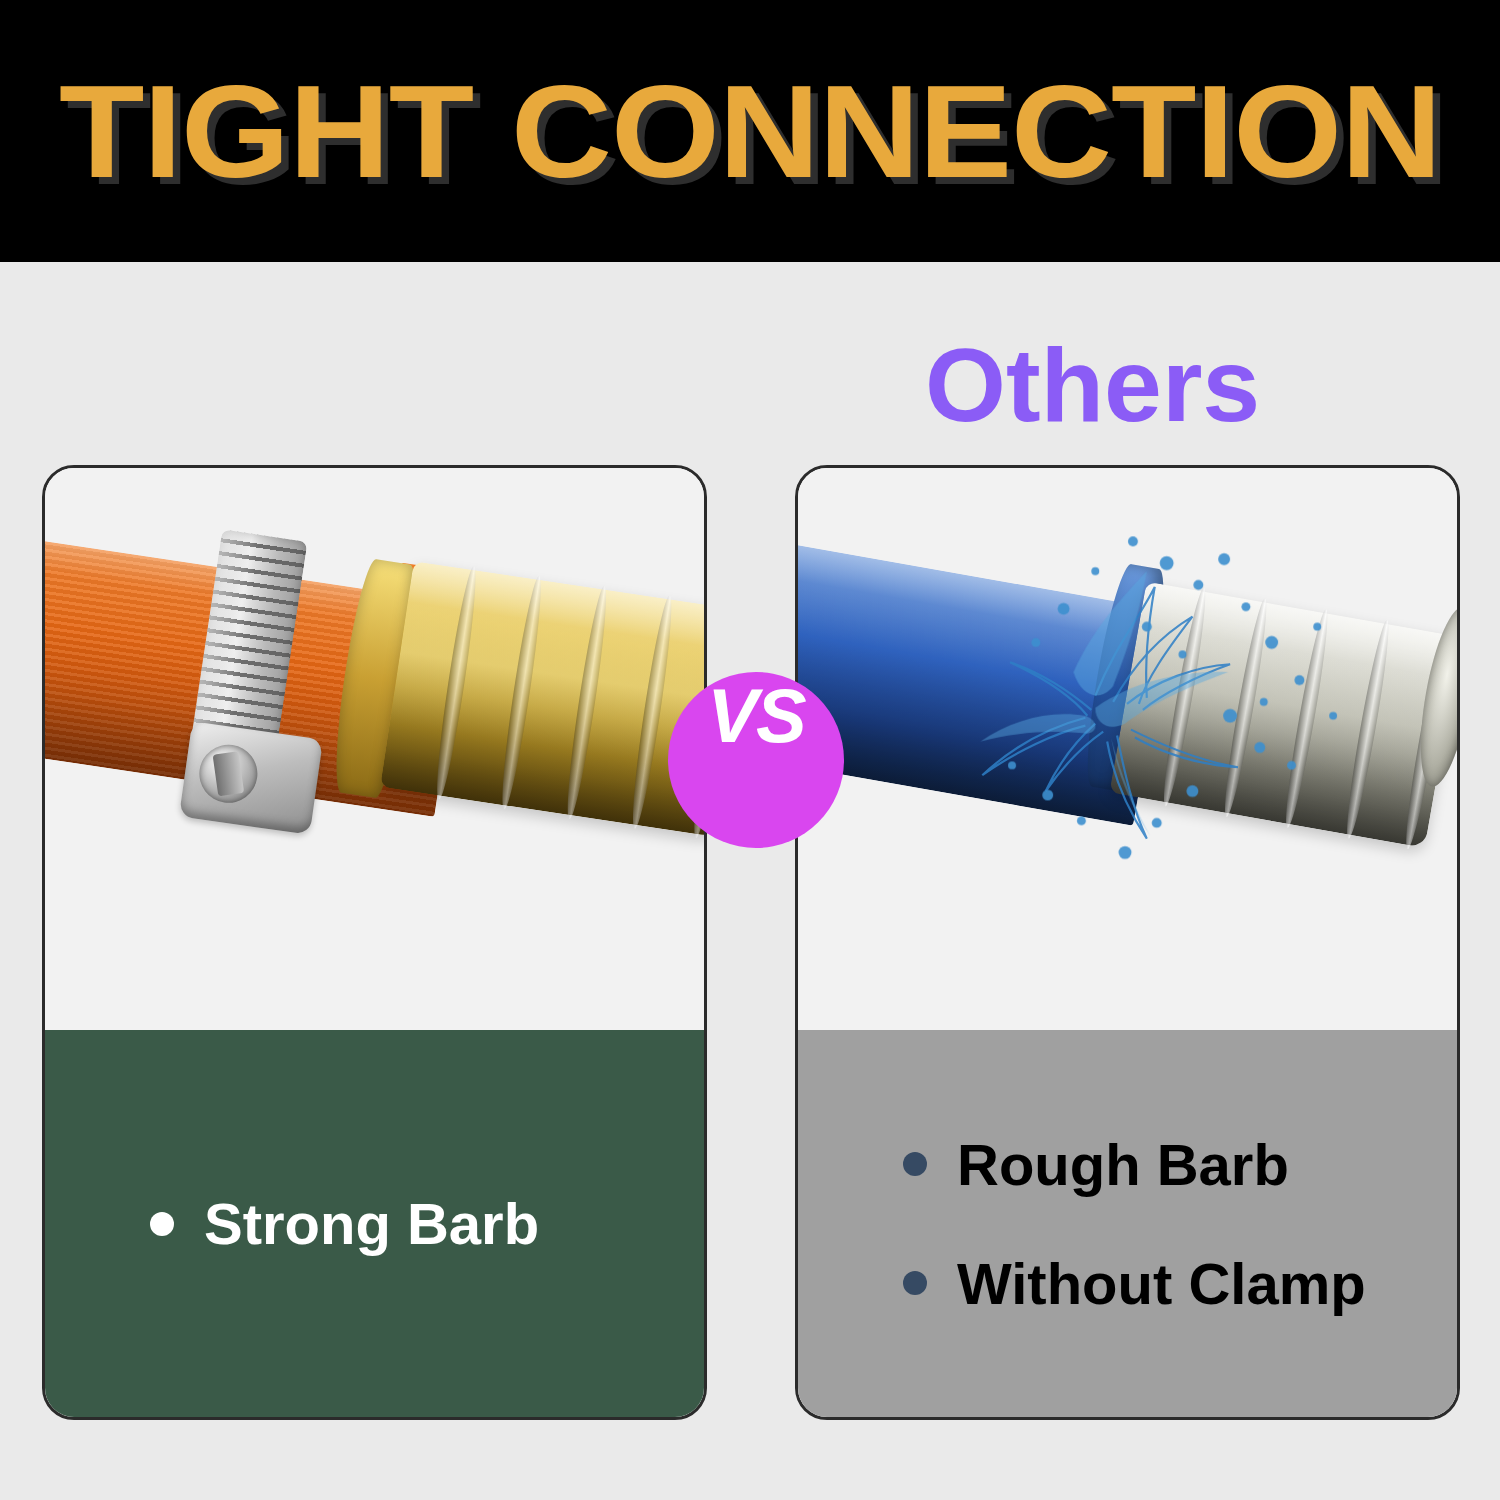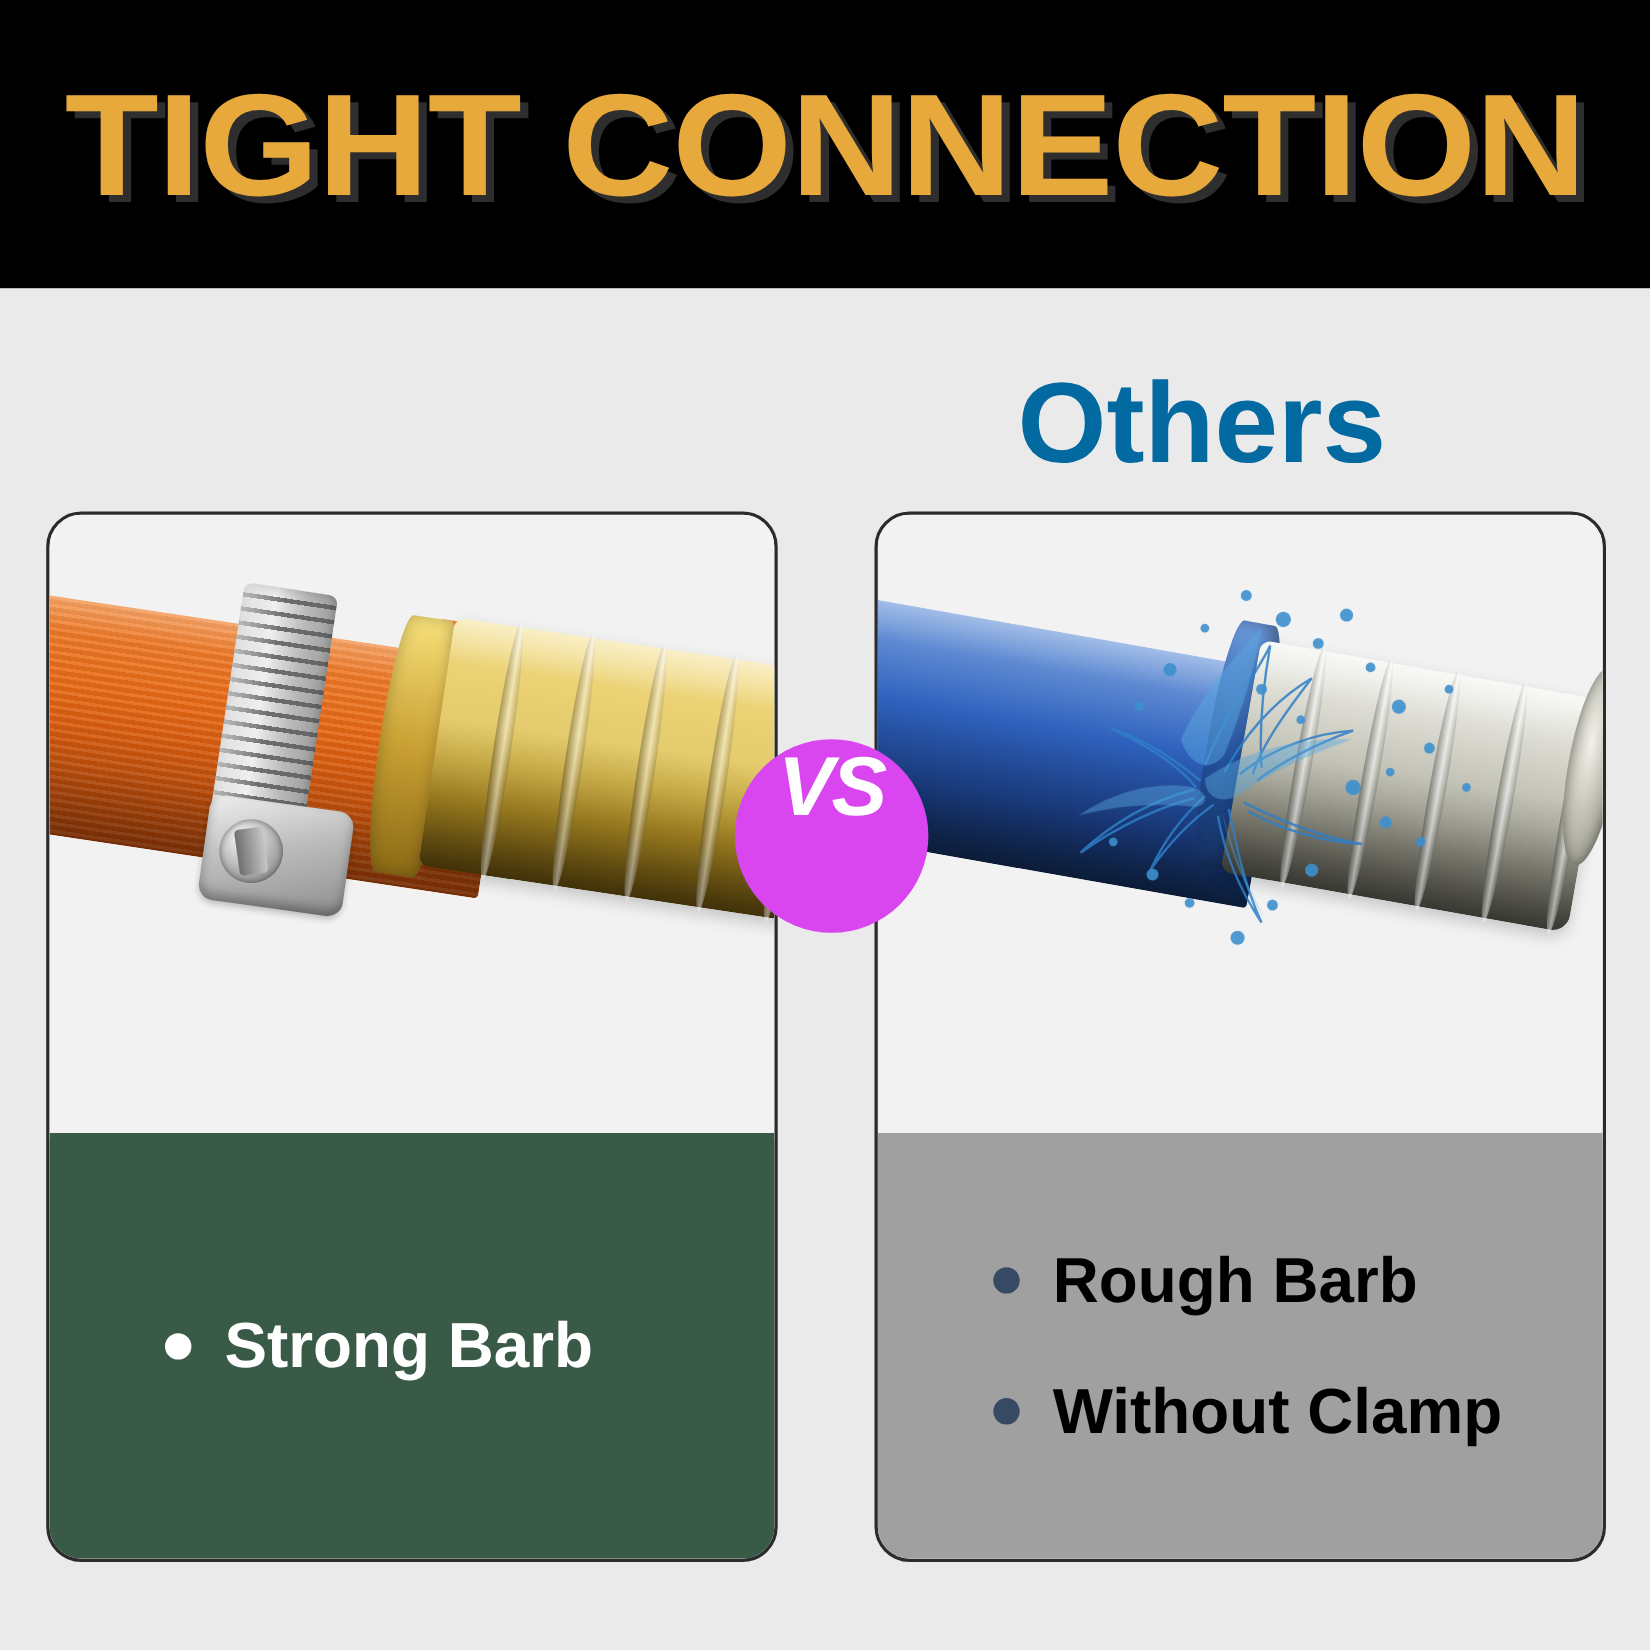--- a/index.html
+++ b/index.html
@@ -24,21 +24,21 @@
     white-space:nowrap;
     transform:scaleX(1.06);
   }
 
   
   .heading-row{ position:absolute; left:0; top:320px; width:1500px; height:130px; }
   .col-heading{
     position:absolute; font-size:104px; font-weight:bold; line-height:130px;
   }
   .col-heading.our{ left:255px; color:#3A5A48; }
-  .col-heading.others{ left:925px; color:#0369a1; }
+  .col-heading.others{ left:925px; color:#8b5cf6; }
 
   
   .card{
     position:absolute; top:465px; height:955px;
     border:3px solid #2B2B2B; border-radius:32px;
     background:#FFFFFF; overflow:hidden;
   }
   .card.left{ left:42px; width:665px; }
   .card.right{ left:795px; width:665px; }
 

